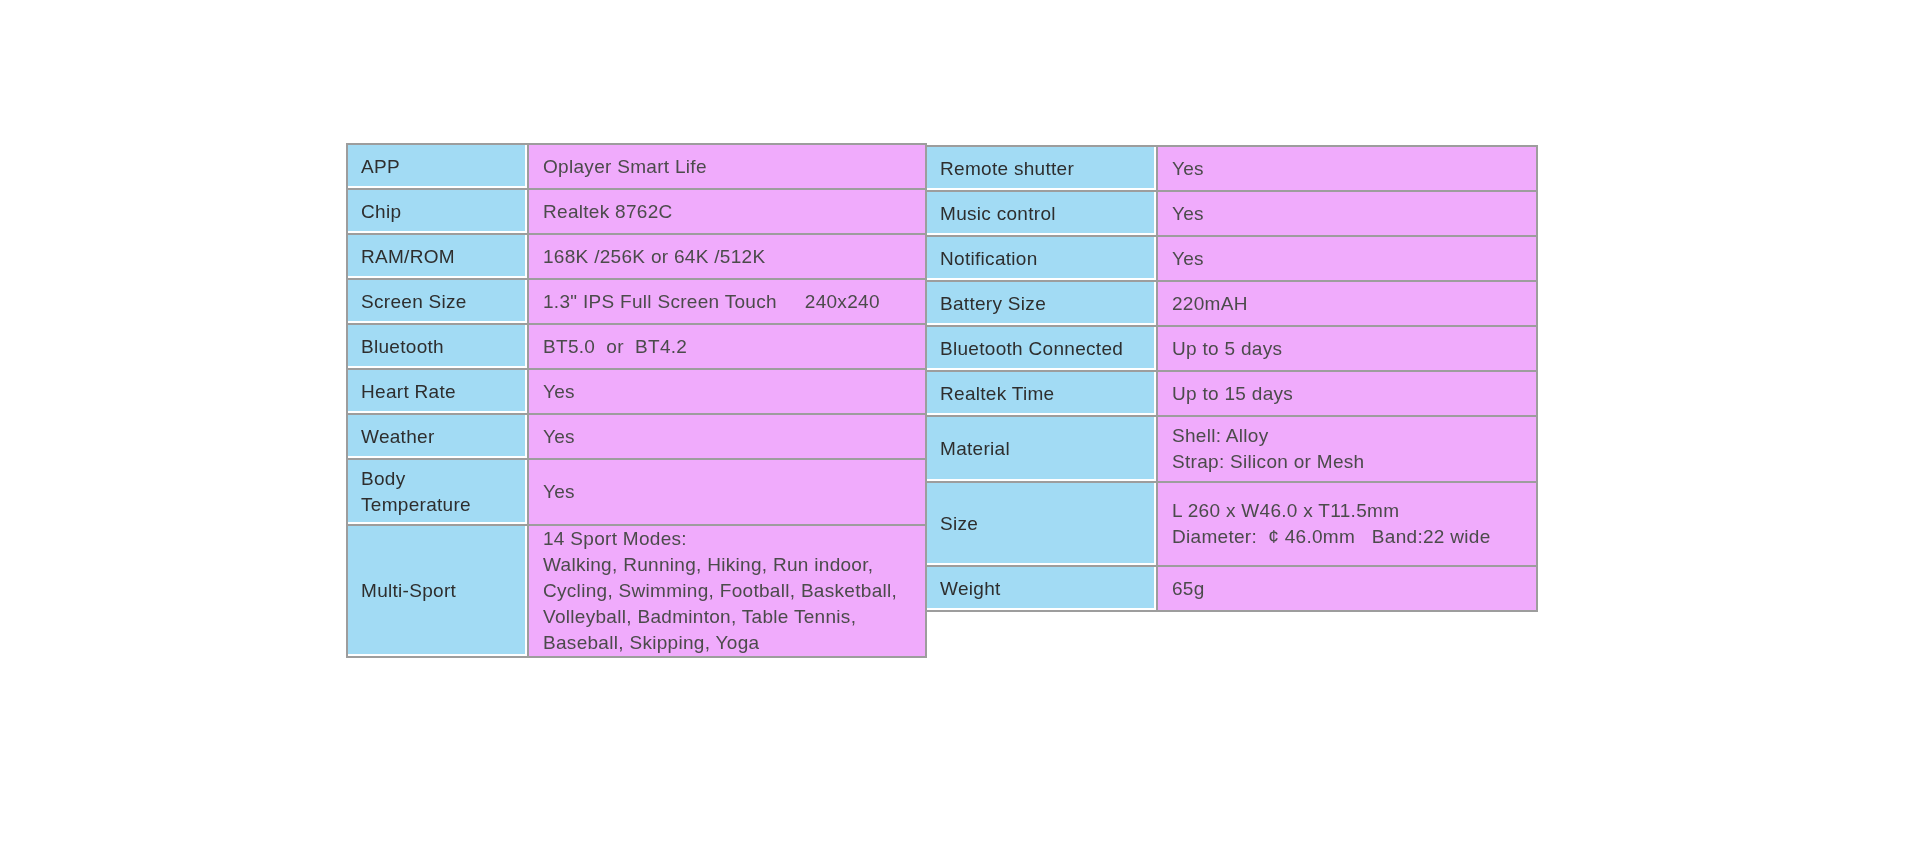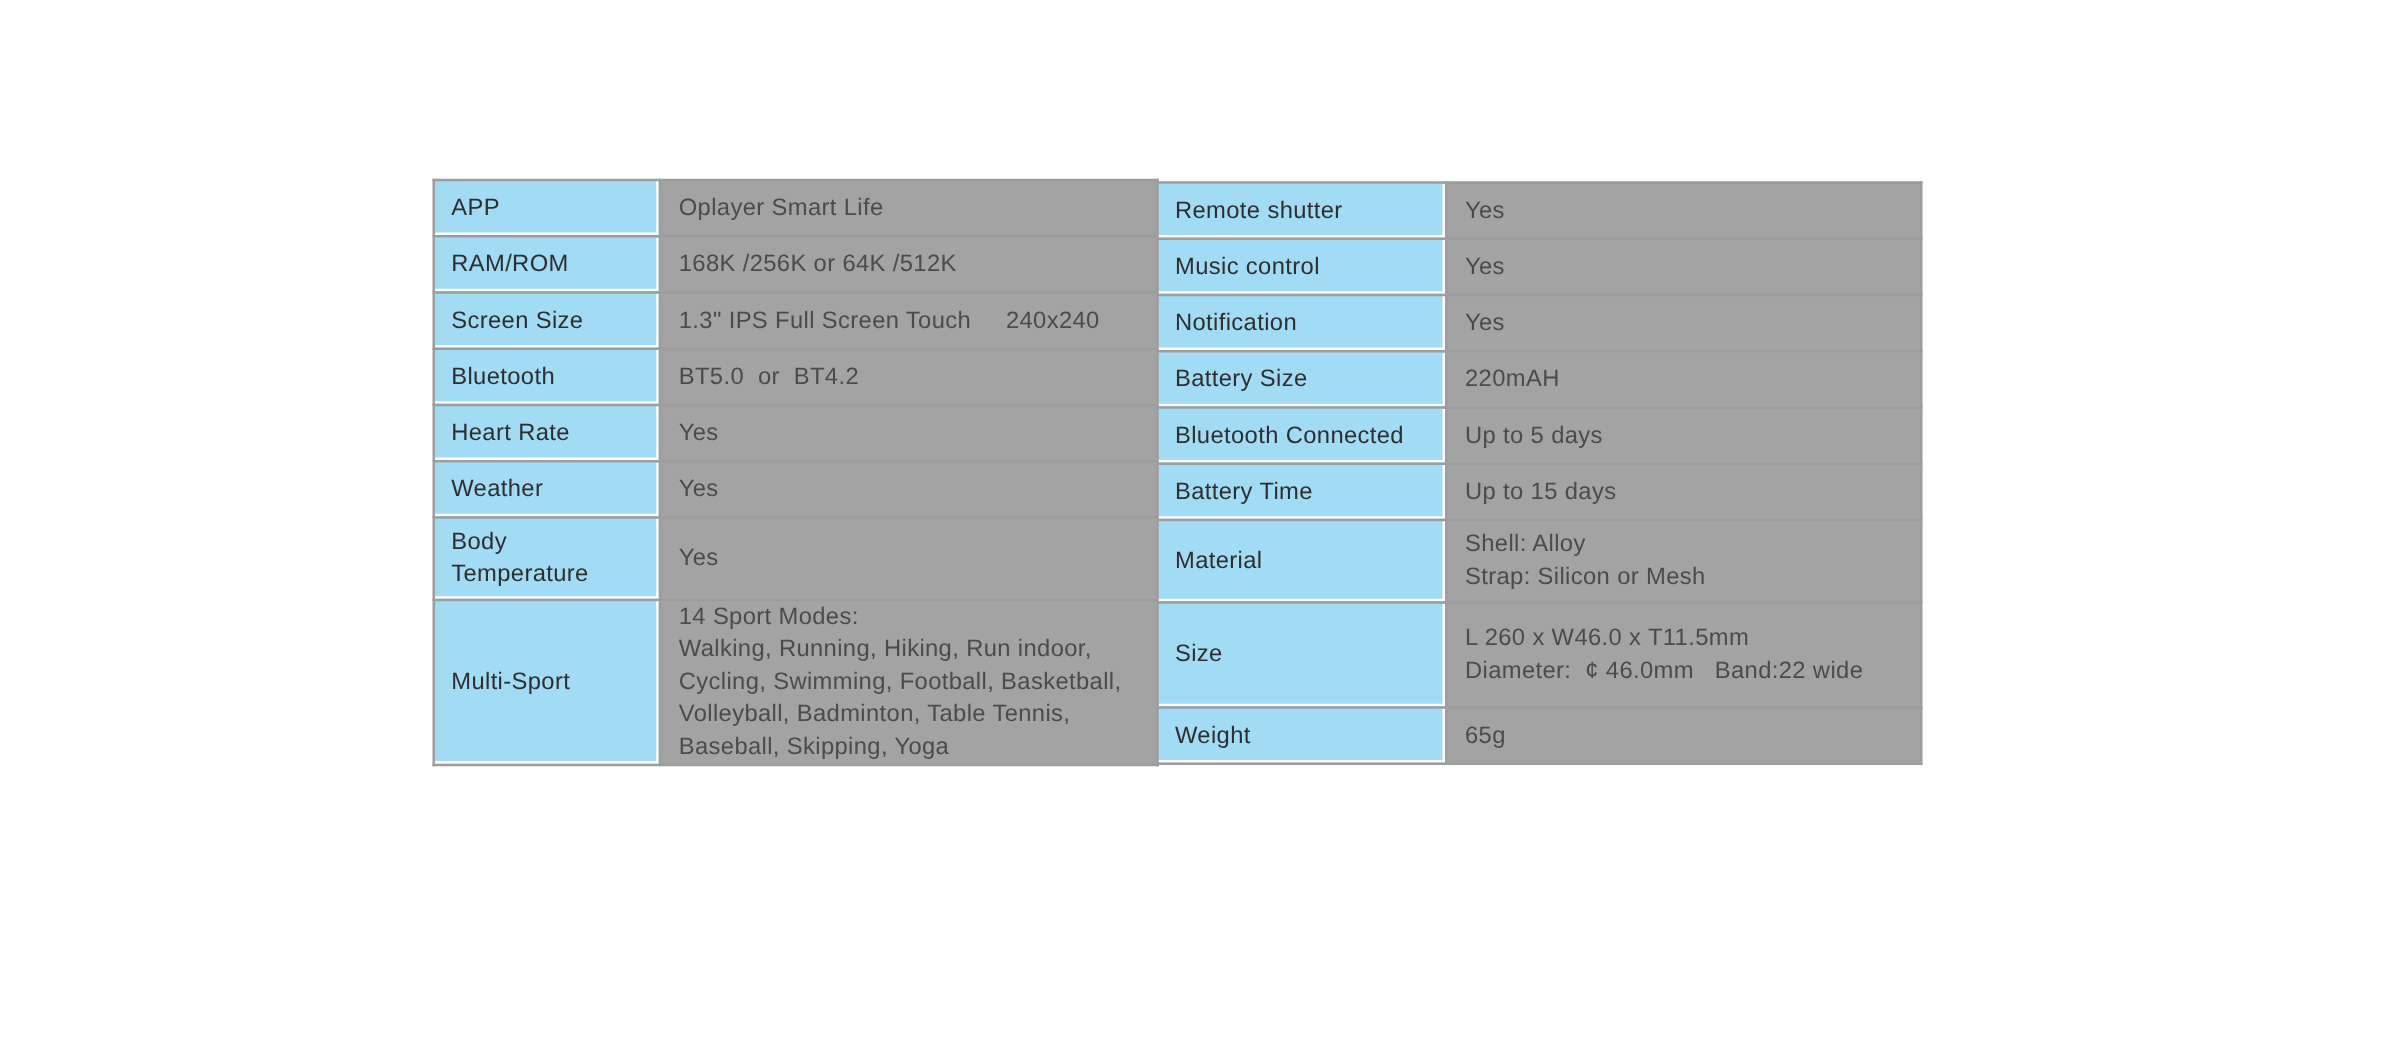--- a/index.html
+++ b/index.html
@@ -38,21 +38,21 @@
   }
   .spec th {
     background: #a2dbf4;
     box-shadow: inset -2px -2px 0 0 #ffffff; 
     font-weight: normal;
     text-align: left;
     color: #2e2e2e;
     padding: 0 8px 0 13px;
   }
   .spec td {
-    background: #a3a3a3;
+    background: #f0abfc;
     color: #4b4b4b;
     padding: 0 10px 0 14px;
   }
   .spec-left th { width: 158px; }
   .spec-left td { width: 372px; }
   .spec-right th { width: 208px; }
   .spec-right td { width: 354px; }
 
   tr.row-tall  > th, tr.row-tall  > td { height: 64px; }
   tr.row-size  > th, tr.row-size  > td { height: 82px; }
@@ -73,20 +73,26 @@
 
   <table class="spec spec-left">
     <tbody>
         <tr>
       <th><span class="lbl">APP</span></th>
       <td>
             <span class="v">Oplayer Smart Life</span>
           </td>
     </tr>
     <tr>
+      <th><span class="lbl">Chip</span></th>
+      <td>
+            <span class="v">Realtek 8762C</span>
+          </td>
+    </tr>
+    <tr>
       <th><span class="lbl">RAM/ROM</span></th>
       <td>
             <span class="v">168K /256K or 64K /512K</span>
           </td>
     </tr>
     <tr>
       <th><span class="lbl">Screen Size</span></th>
       <td>
             <span class="v">1.3" IPS Full Screen Touch     240x240</span>
           </td>
@@ -154,21 +160,21 @@
             <span class="v">220mAH</span>
           </td>
     </tr>
     <tr>
       <th><span class="lbl">Bluetooth Connected</span></th>
       <td>
             <span class="v">Up to 5 days</span>
           </td>
     </tr>
     <tr>
-      <th><span class="lbl">Battery Time</span></th>
+      <th><span class="lbl">Realtek Time</span></th>
       <td>
             <span class="v">Up to 15 days</span>
           </td>
     </tr>
     <tr class="row-tall">
       <th><span class="lbl">Material</span></th>
       <td>
             <span class="v">Shell: Alloy
 Strap: Silicon or Mesh</span>
           </td>

